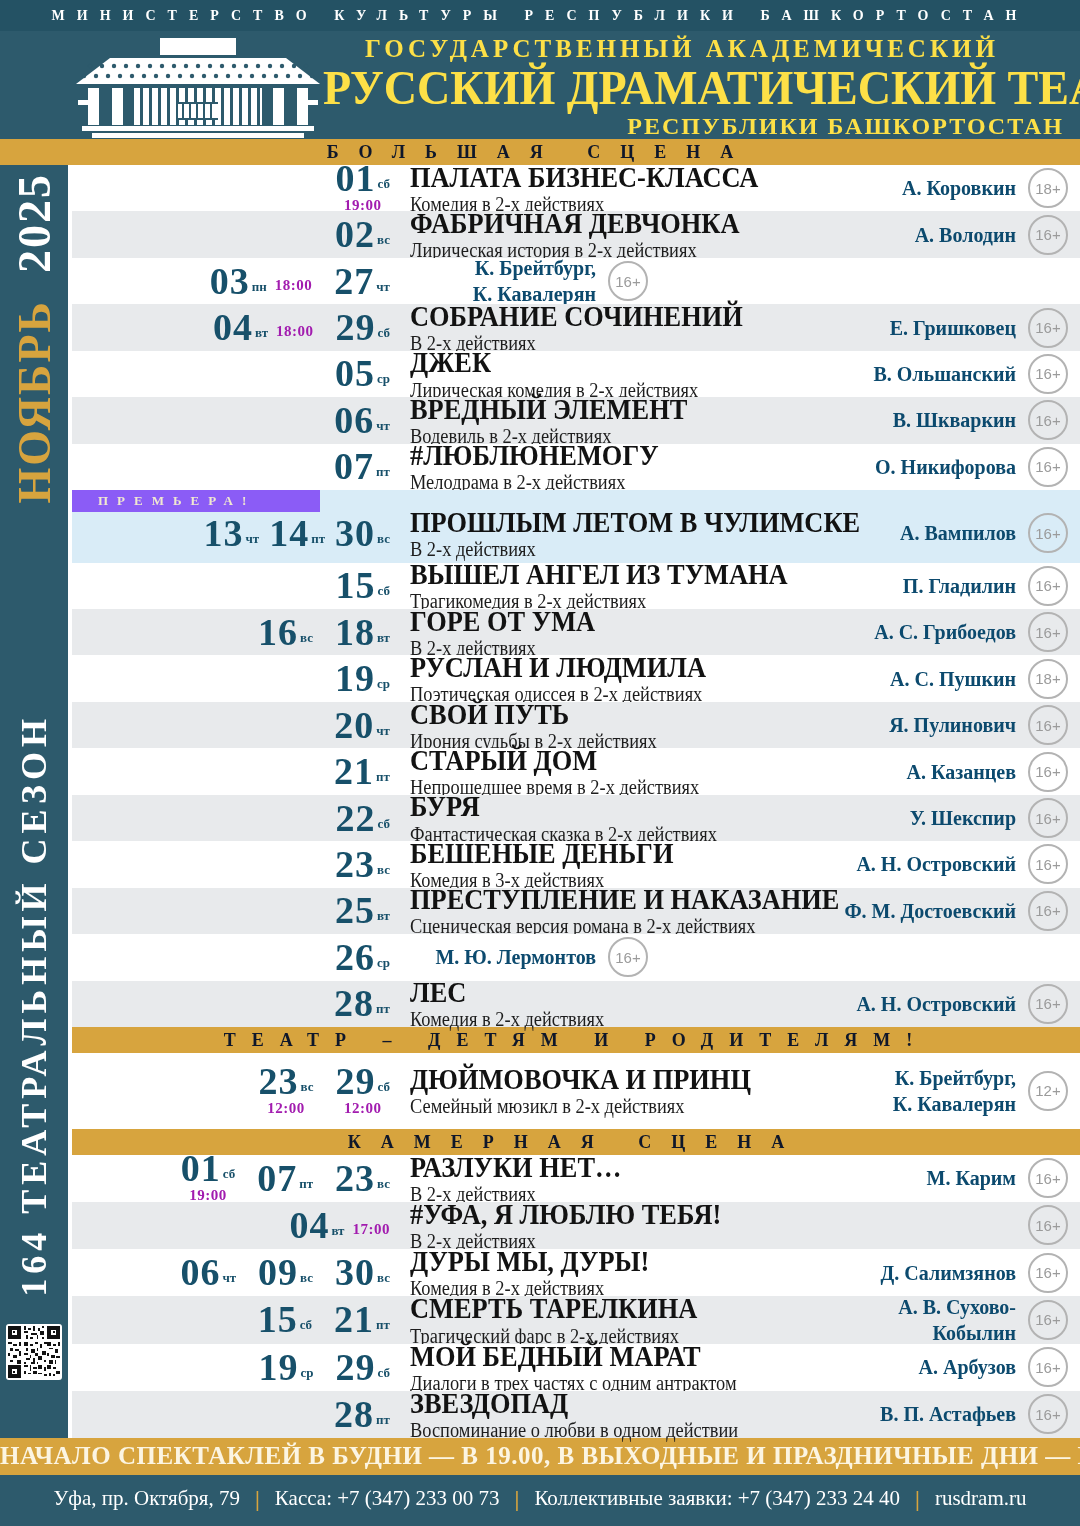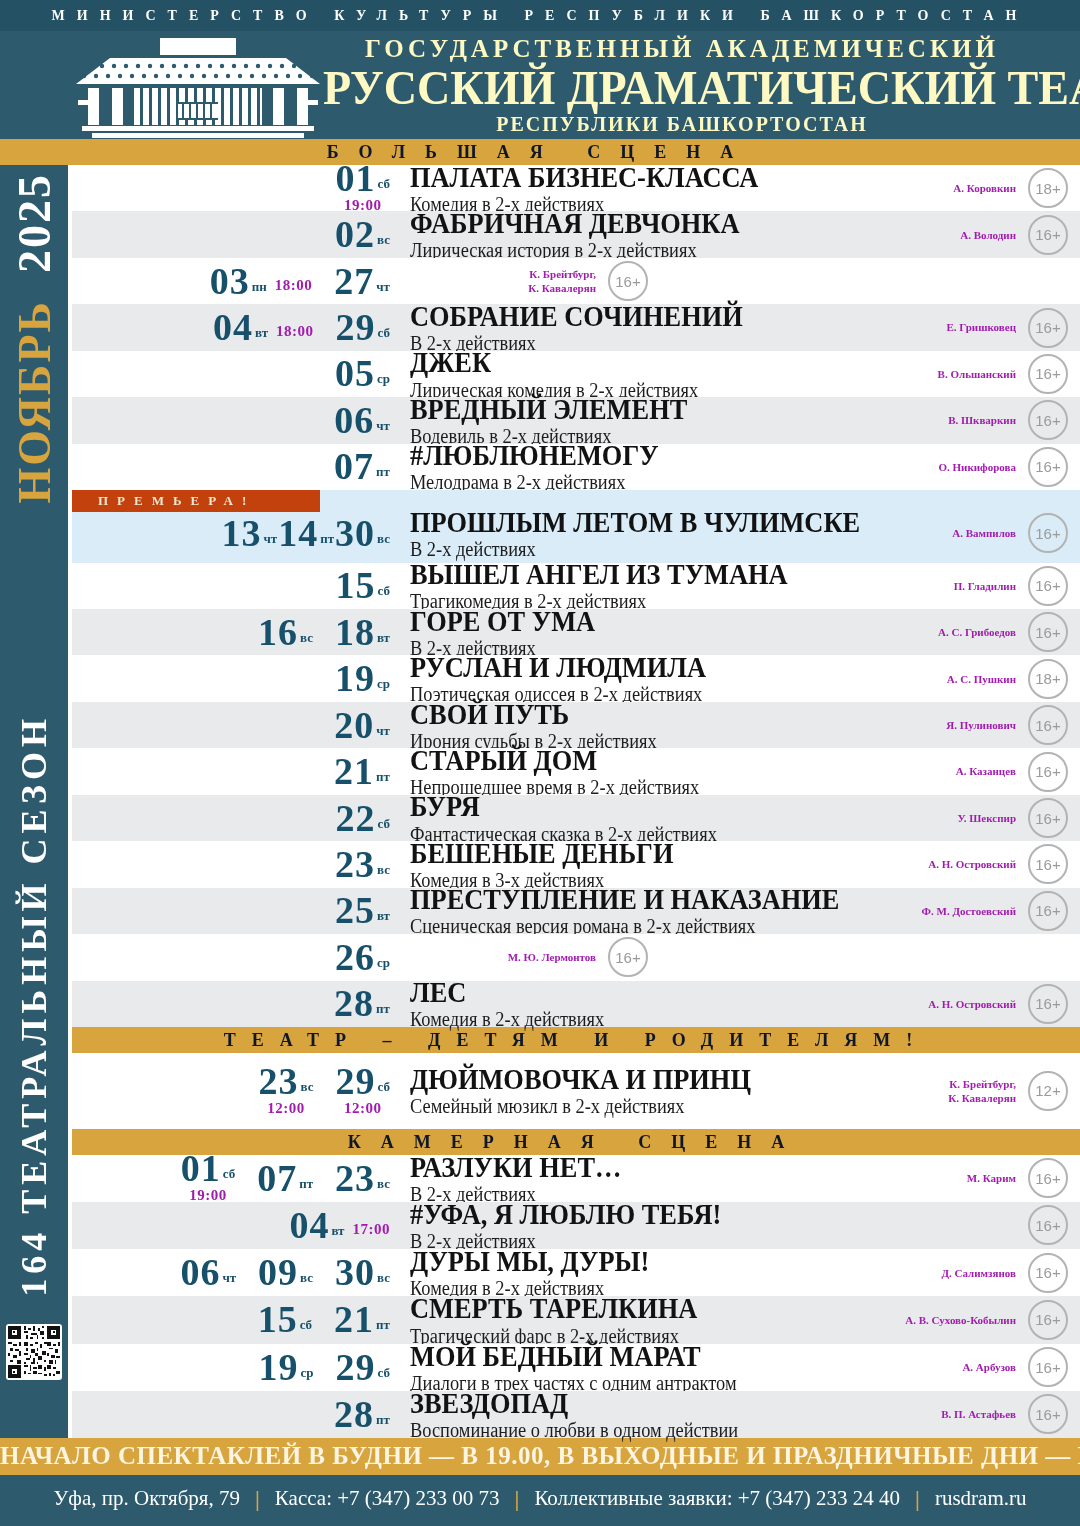--- a/index.html
+++ b/index.html
@@ -6,25 +6,25 @@
   .page{width:1080px;height:1526px;background:#fff;display:flex;flex-direction:column;
         overflow:hidden;font-family:"Liberation Serif","DejaVu Serif",serif;position:relative;}
 
   
   .topbar{background:#245264;color:#ffffff;text-align:center;font-weight:bold;
           font-size:14px;letter-spacing:12px;padding:8px 0 7px;white-space:nowrap;}
 
   
   .masthead{background:#2D5A6C;height:108px;position:relative;flex:none;}
   .logo{position:absolute;left:70px;top:5px;width:256px;height:100px;}
-  .mast-titles{position:absolute;left:300px;right:16px;top:4px;text-align:center;color:#fef9c3;}
+  .mast-titles{position:absolute;left:300px;right:16px;top:4px;text-align:center;color:#fde047;}
   .mast-line1{font-size:25px;font-weight:bold;letter-spacing:4px;white-space:nowrap;}
   .mast-line2{font-size:49px;font-weight:bold;white-space:nowrap;line-height:1.02;
               transform:scaleX(.94);transform-origin:center;}
-  .mast-line3{font-size:20px;font-weight:bold;letter-spacing:2px;white-space:nowrap;}
+  .mast-line3{font-size:24px;font-weight:bold;letter-spacing:2px;white-space:nowrap;text-align:right;}
 
   
   .band{background:#D7A43E;color:#0f172a;font-weight:bold;text-align:center;
         font-size:18px;letter-spacing:20px;line-height:26px;height:26px;
         white-space:nowrap;flex:none;overflow:hidden;}
 
   
   .main{flex:1;display:flex;min-height:0;}
   .sidebar{width:68px;min-width:68px;background:#2D5A6C;position:relative;border-right:4px solid #fff;}
   .vblock{position:absolute;left:0;width:100%;display:flex;align-items:center;justify-content:center;}
@@ -40,42 +40,42 @@
   .content{flex:1;display:flex;flex-direction:column;min-width:0;}
 
   
   .show-row{display:flex;align-items:center;flex:1 1 46px;min-height:0;position:relative;}
   .row-white{background:#fff;}
   .row-gray{background:#E8EAEC;}
   .row-blue{background:#D9ECF7;}
   .premiere{flex:1.25 1 58px;padding-top:14px;}
   .tall{flex:1.6 1 74px;}
 
-  .premiere-label{position:absolute;top:0;left:0;background:#c2410c;color:#F0E8D0;
+  .premiere-label{position:absolute;top:0;left:0;background:#8b5cf6;color:#F0E8D0;
         font-size:13px;font-weight:bold;letter-spacing:9px;padding:3px 0 3px 26px;width:222px;white-space:nowrap;}
 
   .dates{display:flex;justify-content:flex-end;align-items:center;gap:22px;
          width:332px;min-width:332px;padding-right:14px;box-sizing:border-box;color:#17506A;font-weight:bold;}
-  .premiere .dates{gap:1px;}
+  .premiere .dates{gap:10px;}
   .date-item{text-align:center;}
   .date-top{display:inline-flex;align-items:flex-end;}
   .d-num{font-size:38px;line-height:32px;letter-spacing:1px;}
   .d-dow{font-size:13px;padding-bottom:2px;margin-left:2px;}
   .d-time{font-size:15px;color:#a21caf;letter-spacing:.5px;}
   .d-time.inline{margin-left:8px;padding-bottom:3px;}
   .d-time.below{margin-top:2px;text-align:center;}
 
   .title-block{flex:1;min-width:0;padding-left:6px;}
   .show-title{font-size:30px;font-weight:bold;color:#121212;line-height:1.04;white-space:nowrap;
               transform:scaleX(.88);transform-origin:left center;}
   .show-genre{font-size:20px;color:#1d1d1d;white-space:nowrap;margin-top:1px;
               transform:scaleX(.92);transform-origin:left center;}
 
-  .author{width:192px;min-width:192px;text-align:right;font-weight:bold;font-size:11px;
-          color:#a21caf;white-space:pre-line;line-height:1.3;}
+  .author{width:192px;min-width:192px;text-align:right;font-weight:bold;font-size:20px;
+          color:#0c4a6e;white-space:pre-line;line-height:1.3;}
   .age{width:64px;min-width:64px;display:flex;justify-content:center;}
   .age-badge{width:36px;height:36px;border:2px solid #B3B3B3;border-radius:50%;color:#9B9B9B;
              font-family:"Liberation Sans","DejaVu Sans",sans-serif;font-size:15px;
              display:flex;align-items:center;justify-content:center;background:transparent;}
 
   
   .notice{background:#D7A43E;color:#FCF5E2;font-weight:bold;text-align:center;
           font-size:25px;padding:4px 0 5px;flex:none;white-space:nowrap;letter-spacing:.5px;}
   .contactbar{background:#2D5A6C;color:#fff;display:flex;justify-content:center;
               gap:15px;font-size:21px;padding:11px 0 14px;flex:none;white-space:nowrap;}

